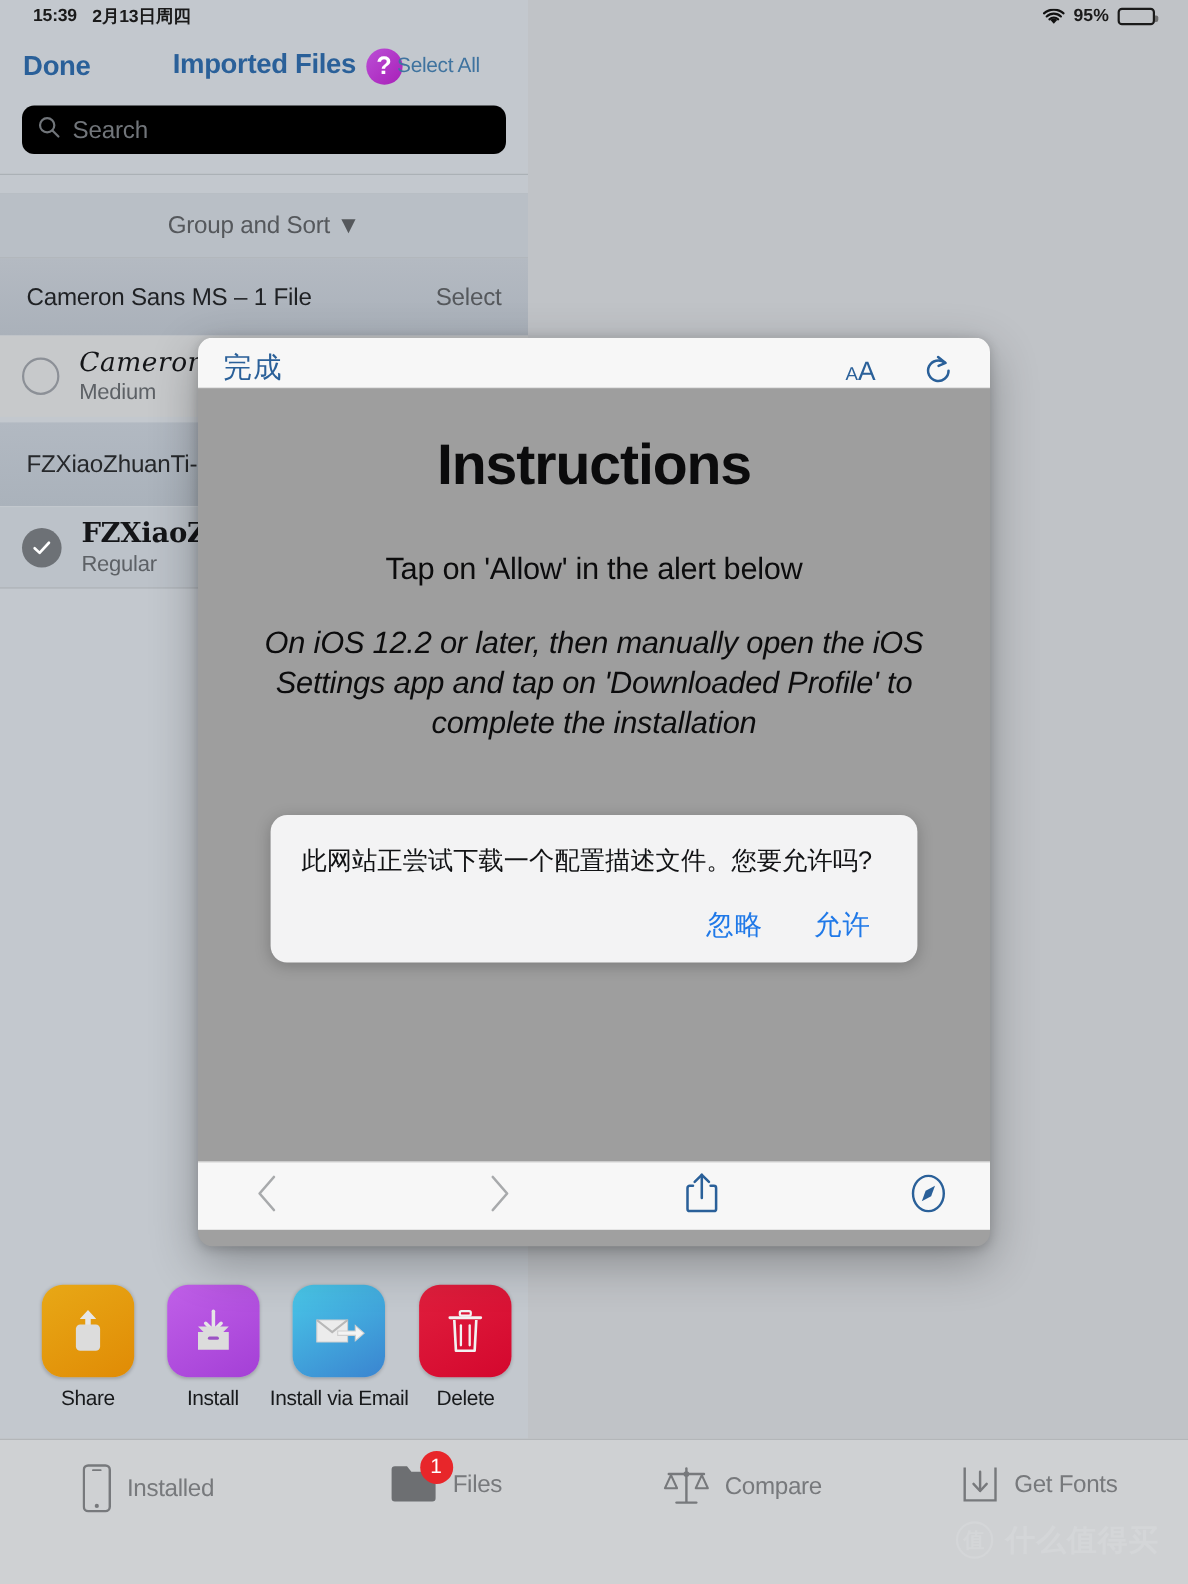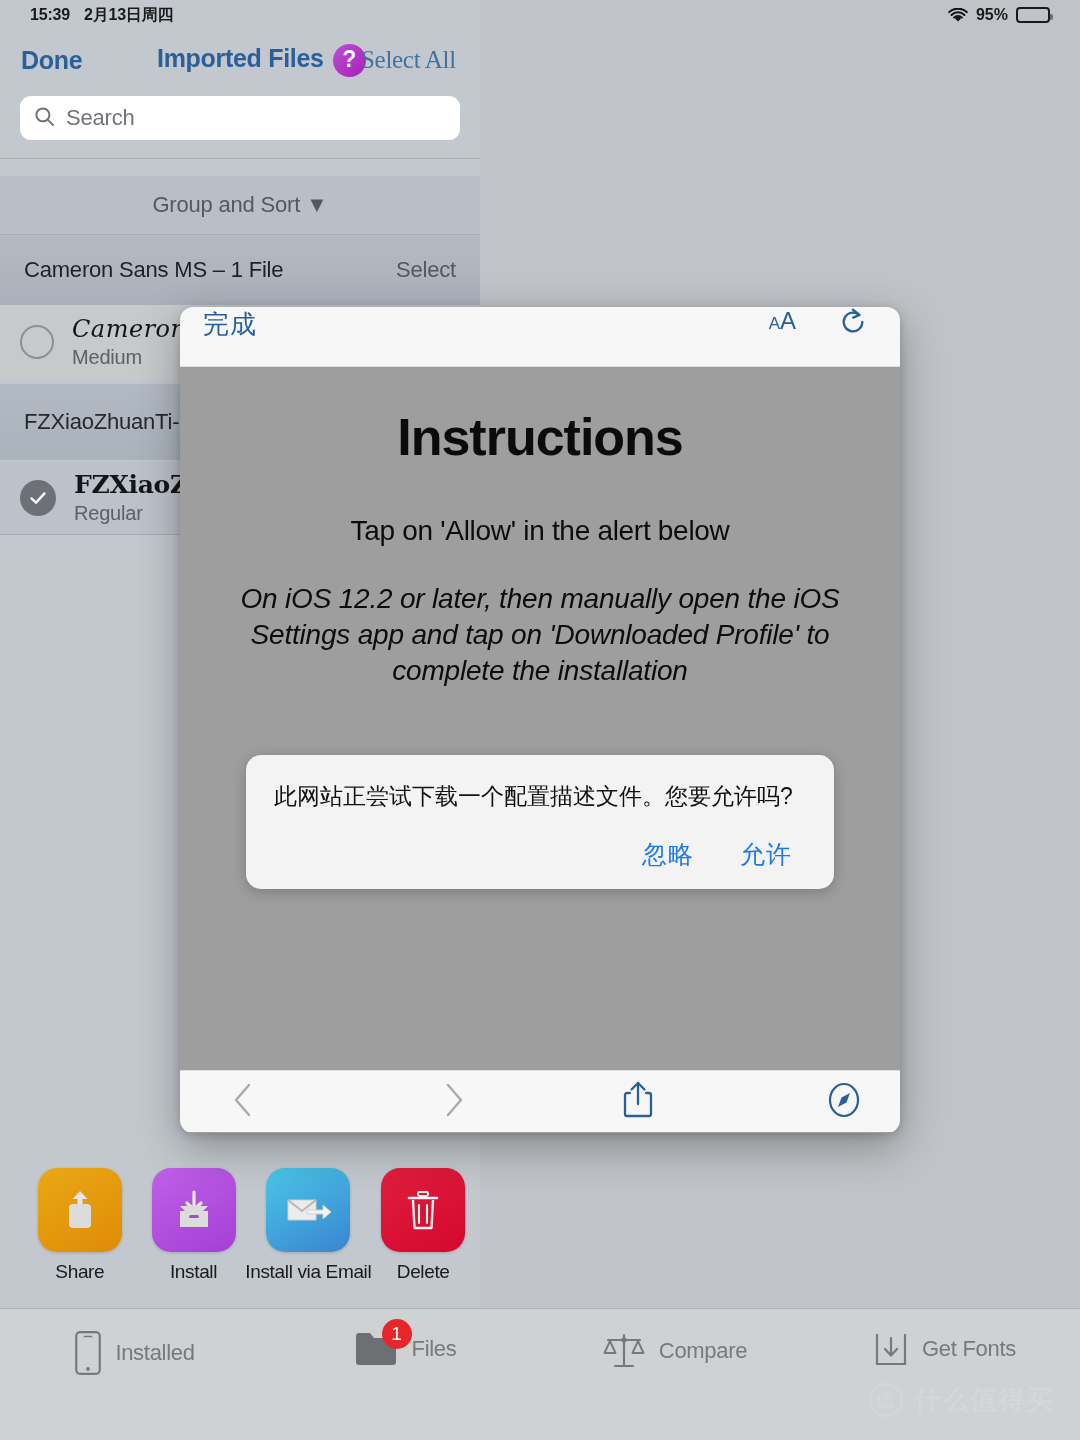--- a/index.html
+++ b/index.html
@@ -60,27 +60,27 @@
   }
   .nav-title { font-size:25px; font-weight:700; color:#2a6099; letter-spacing:-0.3px;}
   .help-badge {
     width:33px; height:33px; border-radius:50%;
     background:linear-gradient(135deg,#bb4fd6 0%,#a81fb8 100%);
     color:#fff; font-size:23px; font-weight:700;
     display:flex; align-items:center; justify-content:center;
     line-height:1; padding-bottom:2px;
   }
   .nav-selectall {
-    position:absolute; left:361px; font-size:25px; color:#3f739f; letter-spacing:-0.3px;font-family:Liberation Serif, serif;
+    position:absolute; left:361px; font-size:19px; color:#3f739f; letter-spacing:-0.3px;
   }
 
   
   .search-wrap {
     position:absolute; left:20px; top:96px; width:440px; height:44px;
-    background:#ffffff; border-radius:11px;
+    background:#000000; border-radius:11px;
     display:flex; align-items:center; gap:11px; padding:0 14px;
   }
   .search-ico { width:21px; height:21px; flex:none; }
   .search-ph { font-size:22px; color:#71757a; letter-spacing:-0.2px; }
 
   .hairline { position:absolute; left:0; width:480px; height:1px; background:#a9aeb4; }
 
   
   .group-sort {
     position:absolute; left:0; top:176px; width:480px; height:58px;
@@ -183,21 +183,21 @@
     align-items:center; justify-content:center;
     font-size:19px; font-weight:700;
   }
   .safari-modal {
     position:absolute; left:180px; top:307px; width:720px; height:826px;
     border-radius:13px; overflow:hidden;
     box-shadow:0 14px 44px rgba(0,0,0,.30), 0 2px 10px rgba(0,0,0,.18);
     background:#a0a0a0;
   }
   .safari-head {
-    height:60px; background:#f7f7f7; display:flex; align-items:flex-start;
+    height:46px; background:#f7f7f7; display:flex; align-items:flex-end;
     position:relative; border-bottom:1px solid #dddddd;
   }
   .sf-done {
     position:absolute; left:23px; font-size:26px; color:#2a6099; letter-spacing:1px;
   }
   .sf-title {
     width:100%; text-align:center; font-size:25px; font-weight:700;
     color:#16181a; letter-spacing:-0.3px;
   }
   .sf-aa {

